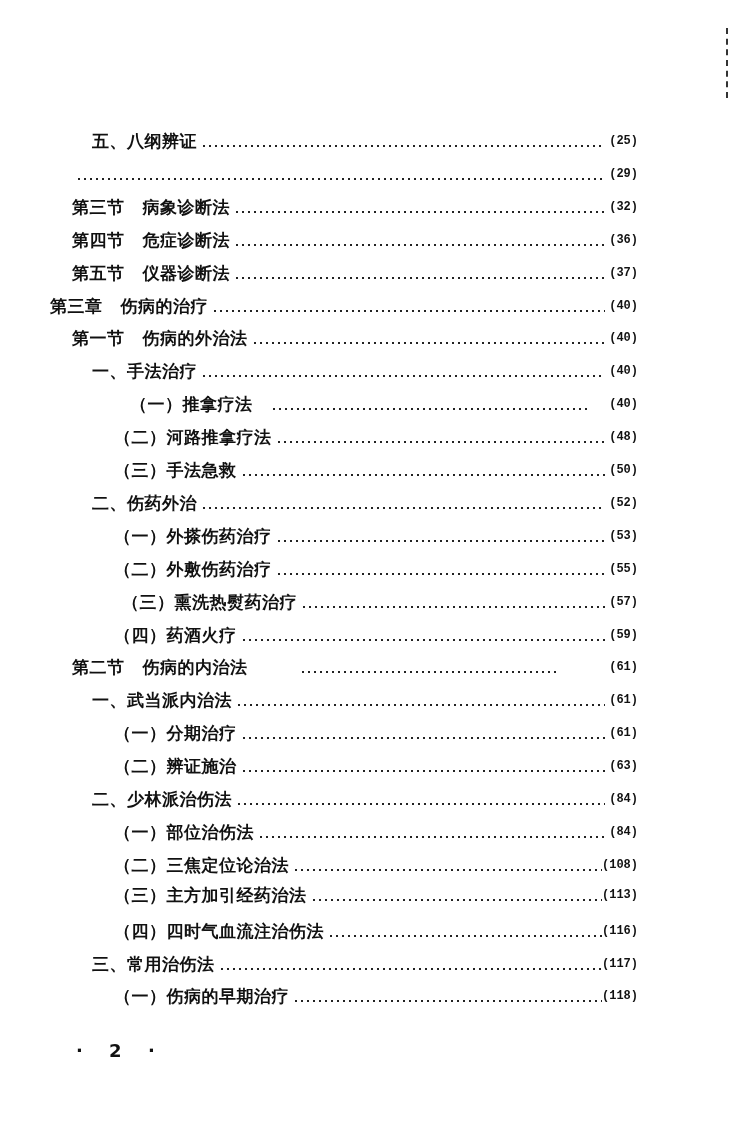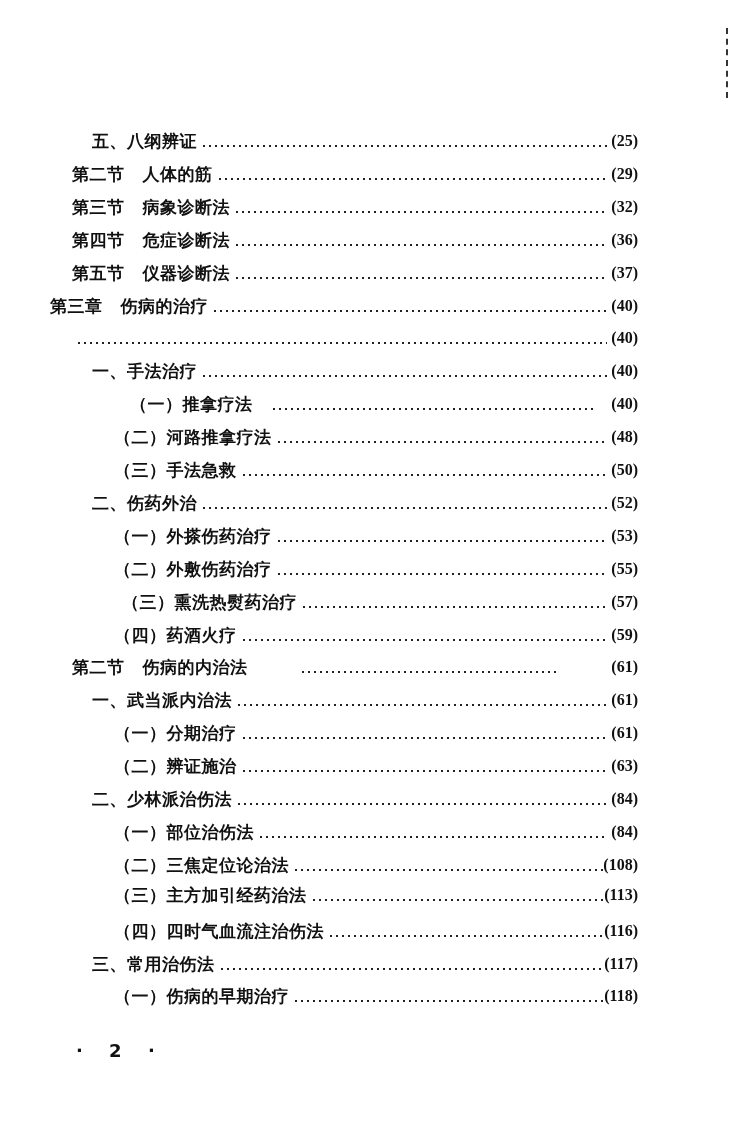--- a/index.html
+++ b/index.html
@@ -17,41 +17,40 @@
     position: absolute; height: 26px; display: flex; align-items: center;
     right: 100px; font-size: 17px; line-height: 26px; white-space: nowrap;
   }
   .row .label { font-weight: bold; letter-spacing: 0.5px; flex: 0 0 auto; }
   .row .label .gap { display: inline-block; width: 18px; }
   .row .leader {
     flex: 1 1 auto; height: 26px; margin: 0 4px;
     background-image: radial-gradient(circle, #222 1.1px, transparent 1.4px);
     background-size: 6px 6px; background-repeat: repeat-x; background-position: 0 15px;
   }
-  .row .page { flex: 0 0 auto; font-weight: bold; font-family: Liberation Serif, serif; font-size: 16px; }
+  .row .page { flex: 0 0 auto; font-weight: bold; font-family: Liberation Mono, monospace; font-size: 12px; }
   .row.tight .leader { margin-right: 0; }
   .chapter .label { font-weight: 900; }
   .footer {
     position: absolute; left: 76px; top: 1040px; font-size: 18px; font-weight: bold;
     font-family: "DejaVu Sans", sans-serif; letter-spacing: 10px;
   }
 </style>
 </head>
 <body>
 
 <div class="margin-mark"></div>
 
 <div class="toc" id="toc">
     <div class="row" style="left: 92px; top: 0px; right: 98px;">
       <span class="label"><span>五、</span><span>八纲辨证</span></span>
       <span class="leader"></span>
       <span class="page">(25)</span>
     </div>
     <div class="row" style="left: 72px; top: 32.9px; right: 98px;">
-      <span class="label"><span>第二节</span><span class="gap"></span><span>人体的筋</span></span>
       <span class="leader"></span>
       <span class="page">(29)</span>
     </div>
     <div class="row" style="left: 72px; top: 65.8px; right: 98px; justify-content: center;">
       <span class="label"><span>第三节</span><span class="gap"></span><span>病象诊断法</span></span>
       <span class="leader"></span>
       <span class="page">(32)</span>
     </div>
     <div class="row" style="left: 72px; top: 98.7px; right: 98px;">
       <span class="label"><span>第四节</span><span class="gap"></span><span>危症诊断法</span></span>
@@ -62,20 +61,21 @@
       <span class="label"><span>第五节</span><span class="gap"></span><span>仪器诊断法</span></span>
       <span class="leader"></span>
       <span class="page">(37)</span>
     </div>
     <div class="row chapter" style="left: 50px; top: 164.5px; right: 98px; text-align: right;">
       <span class="label"><span>第三章</span><span class="gap"></span><span>伤病的治疗</span></span>
       <span class="leader"></span>
       <span class="page">(40)</span>
     </div>
     <div class="row" style="left: 72px; top: 197.4px; right: 98px;">
+      <span class="label"><span>第一节</span><span class="gap"></span><span>伤病的外治法</span></span>
       <span class="leader"></span>
       <span class="page">(40)</span>
     </div>
     <div class="row" style="left: 92px; top: 230.3px; right: 98px;">
       <span class="label"><span>一、</span><span>手法治疗</span></span>
       <span class="leader"></span>
       <span class="page">(40)</span>
     </div>
     <div class="row" style="left: 130px; top: 263.2px; right: 98px; gap: 14px;">
       <span class="label"><span>（一）</span><span>推拿疗法</span></span>

